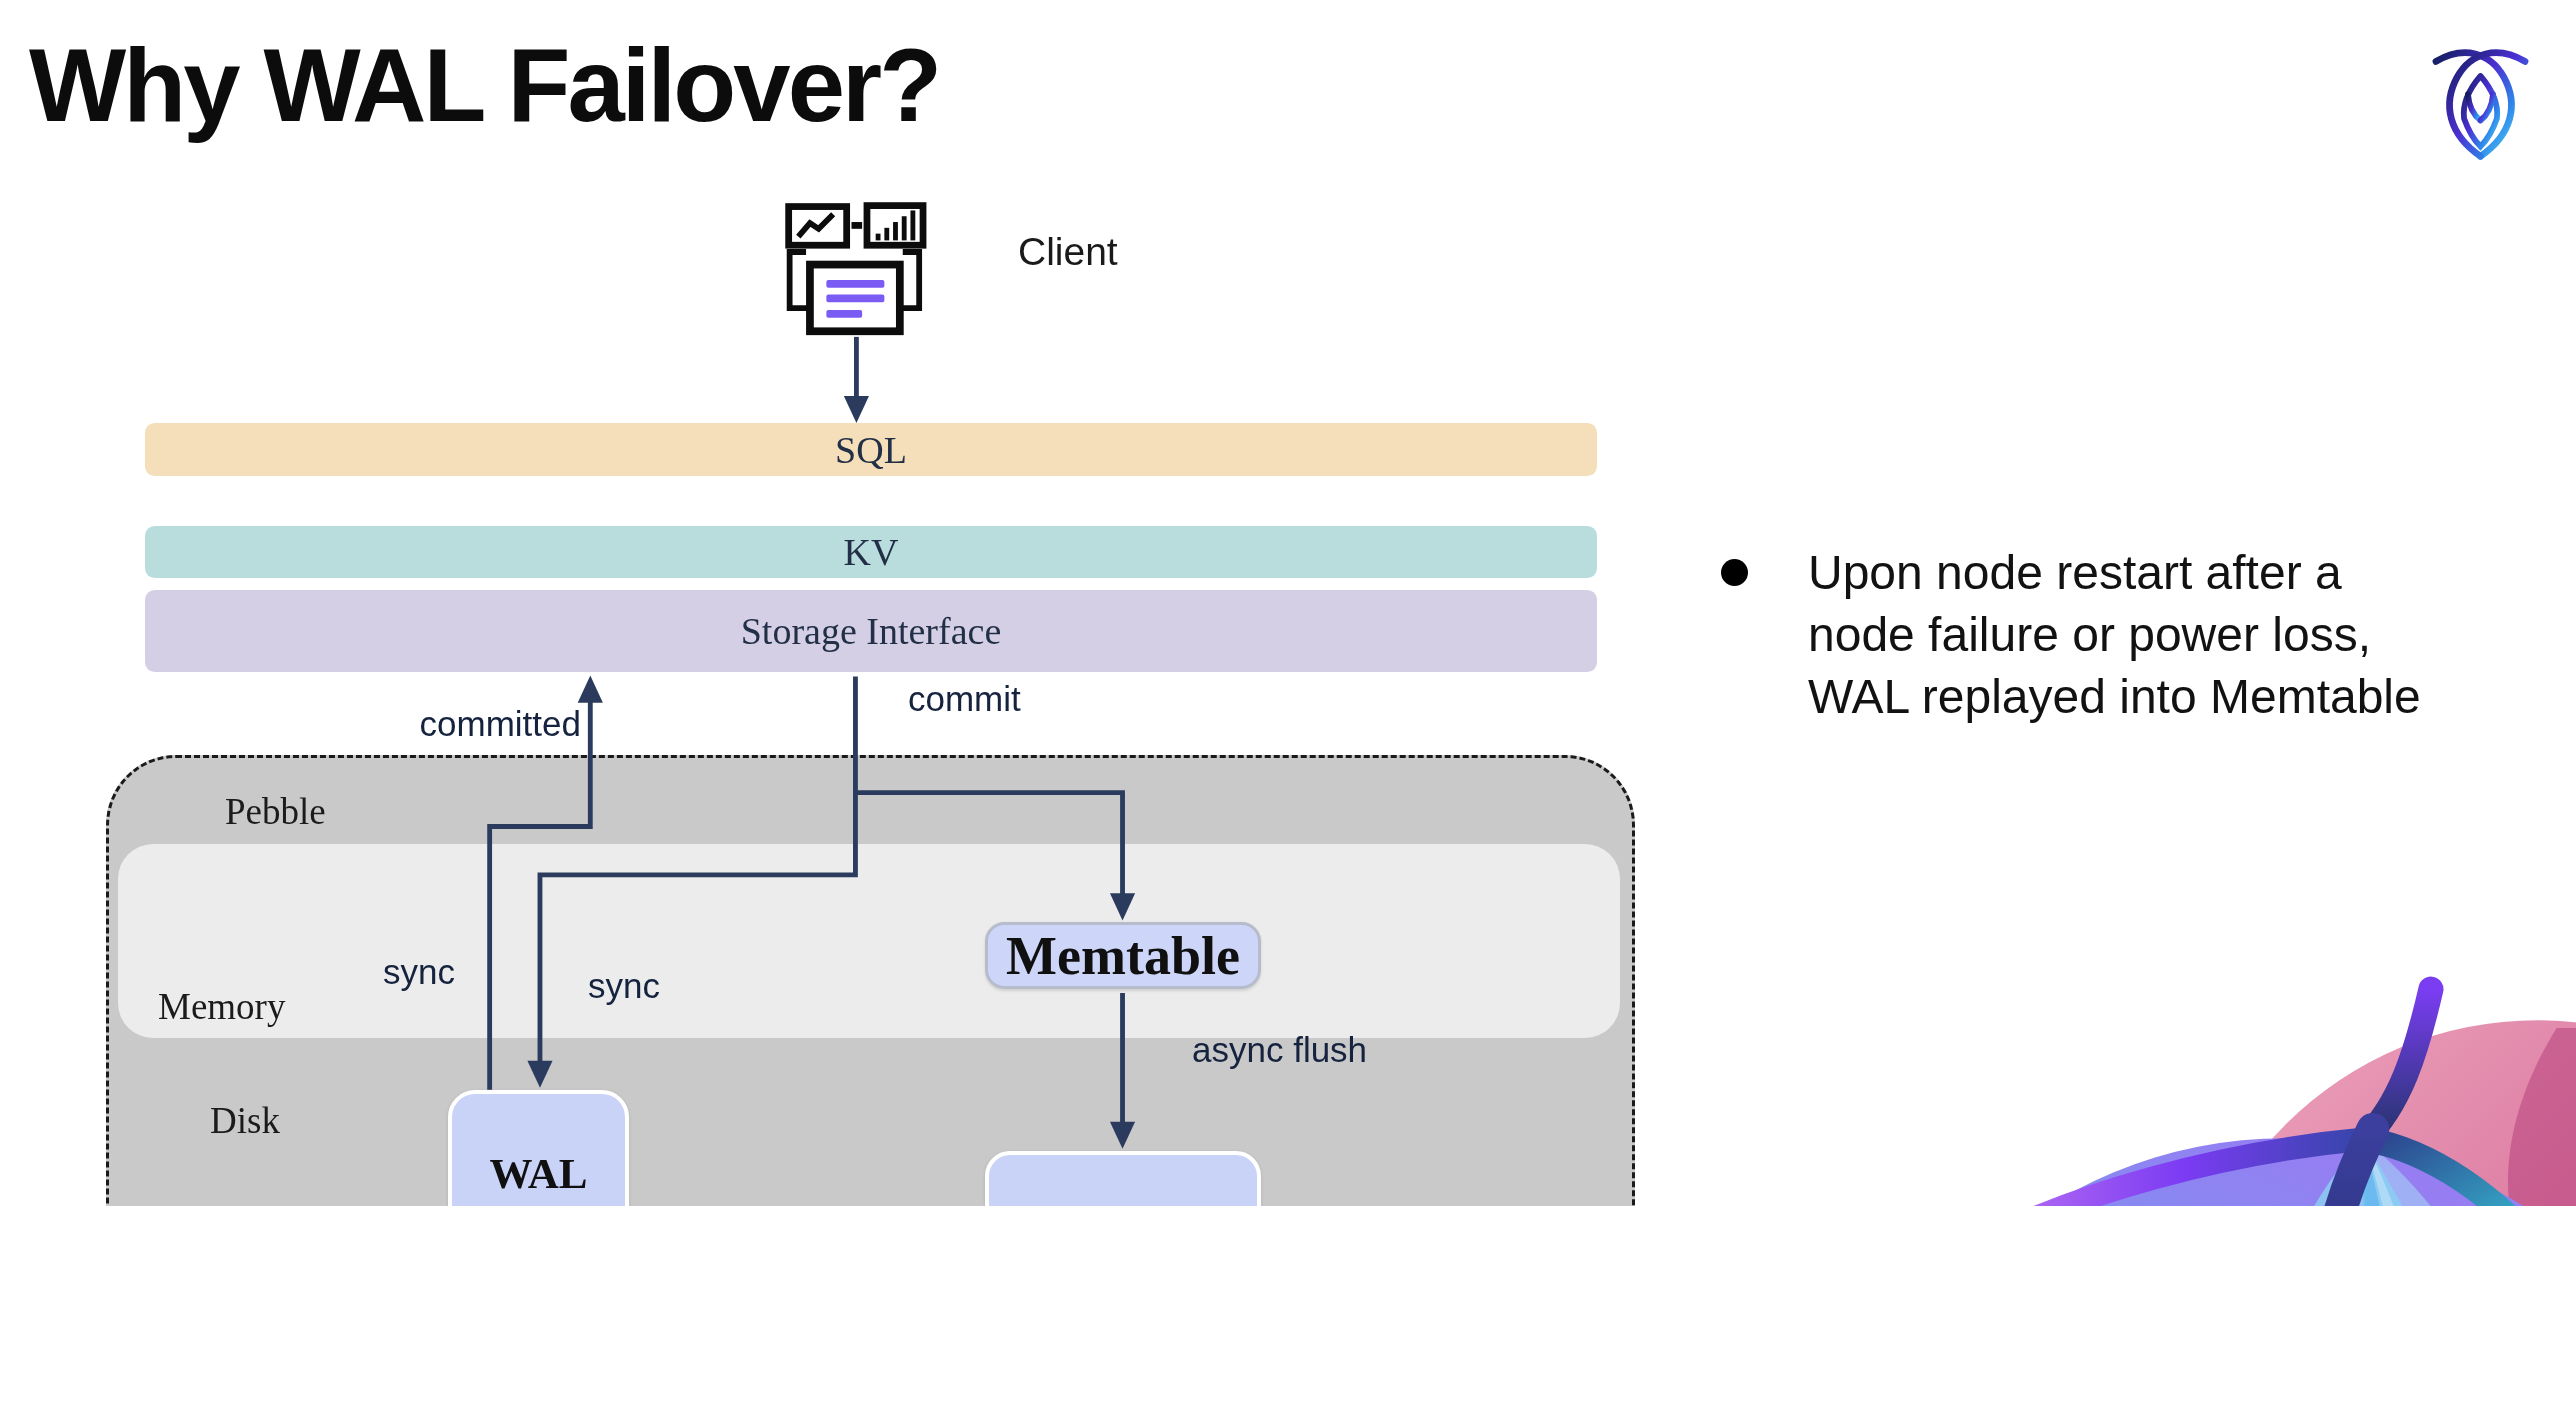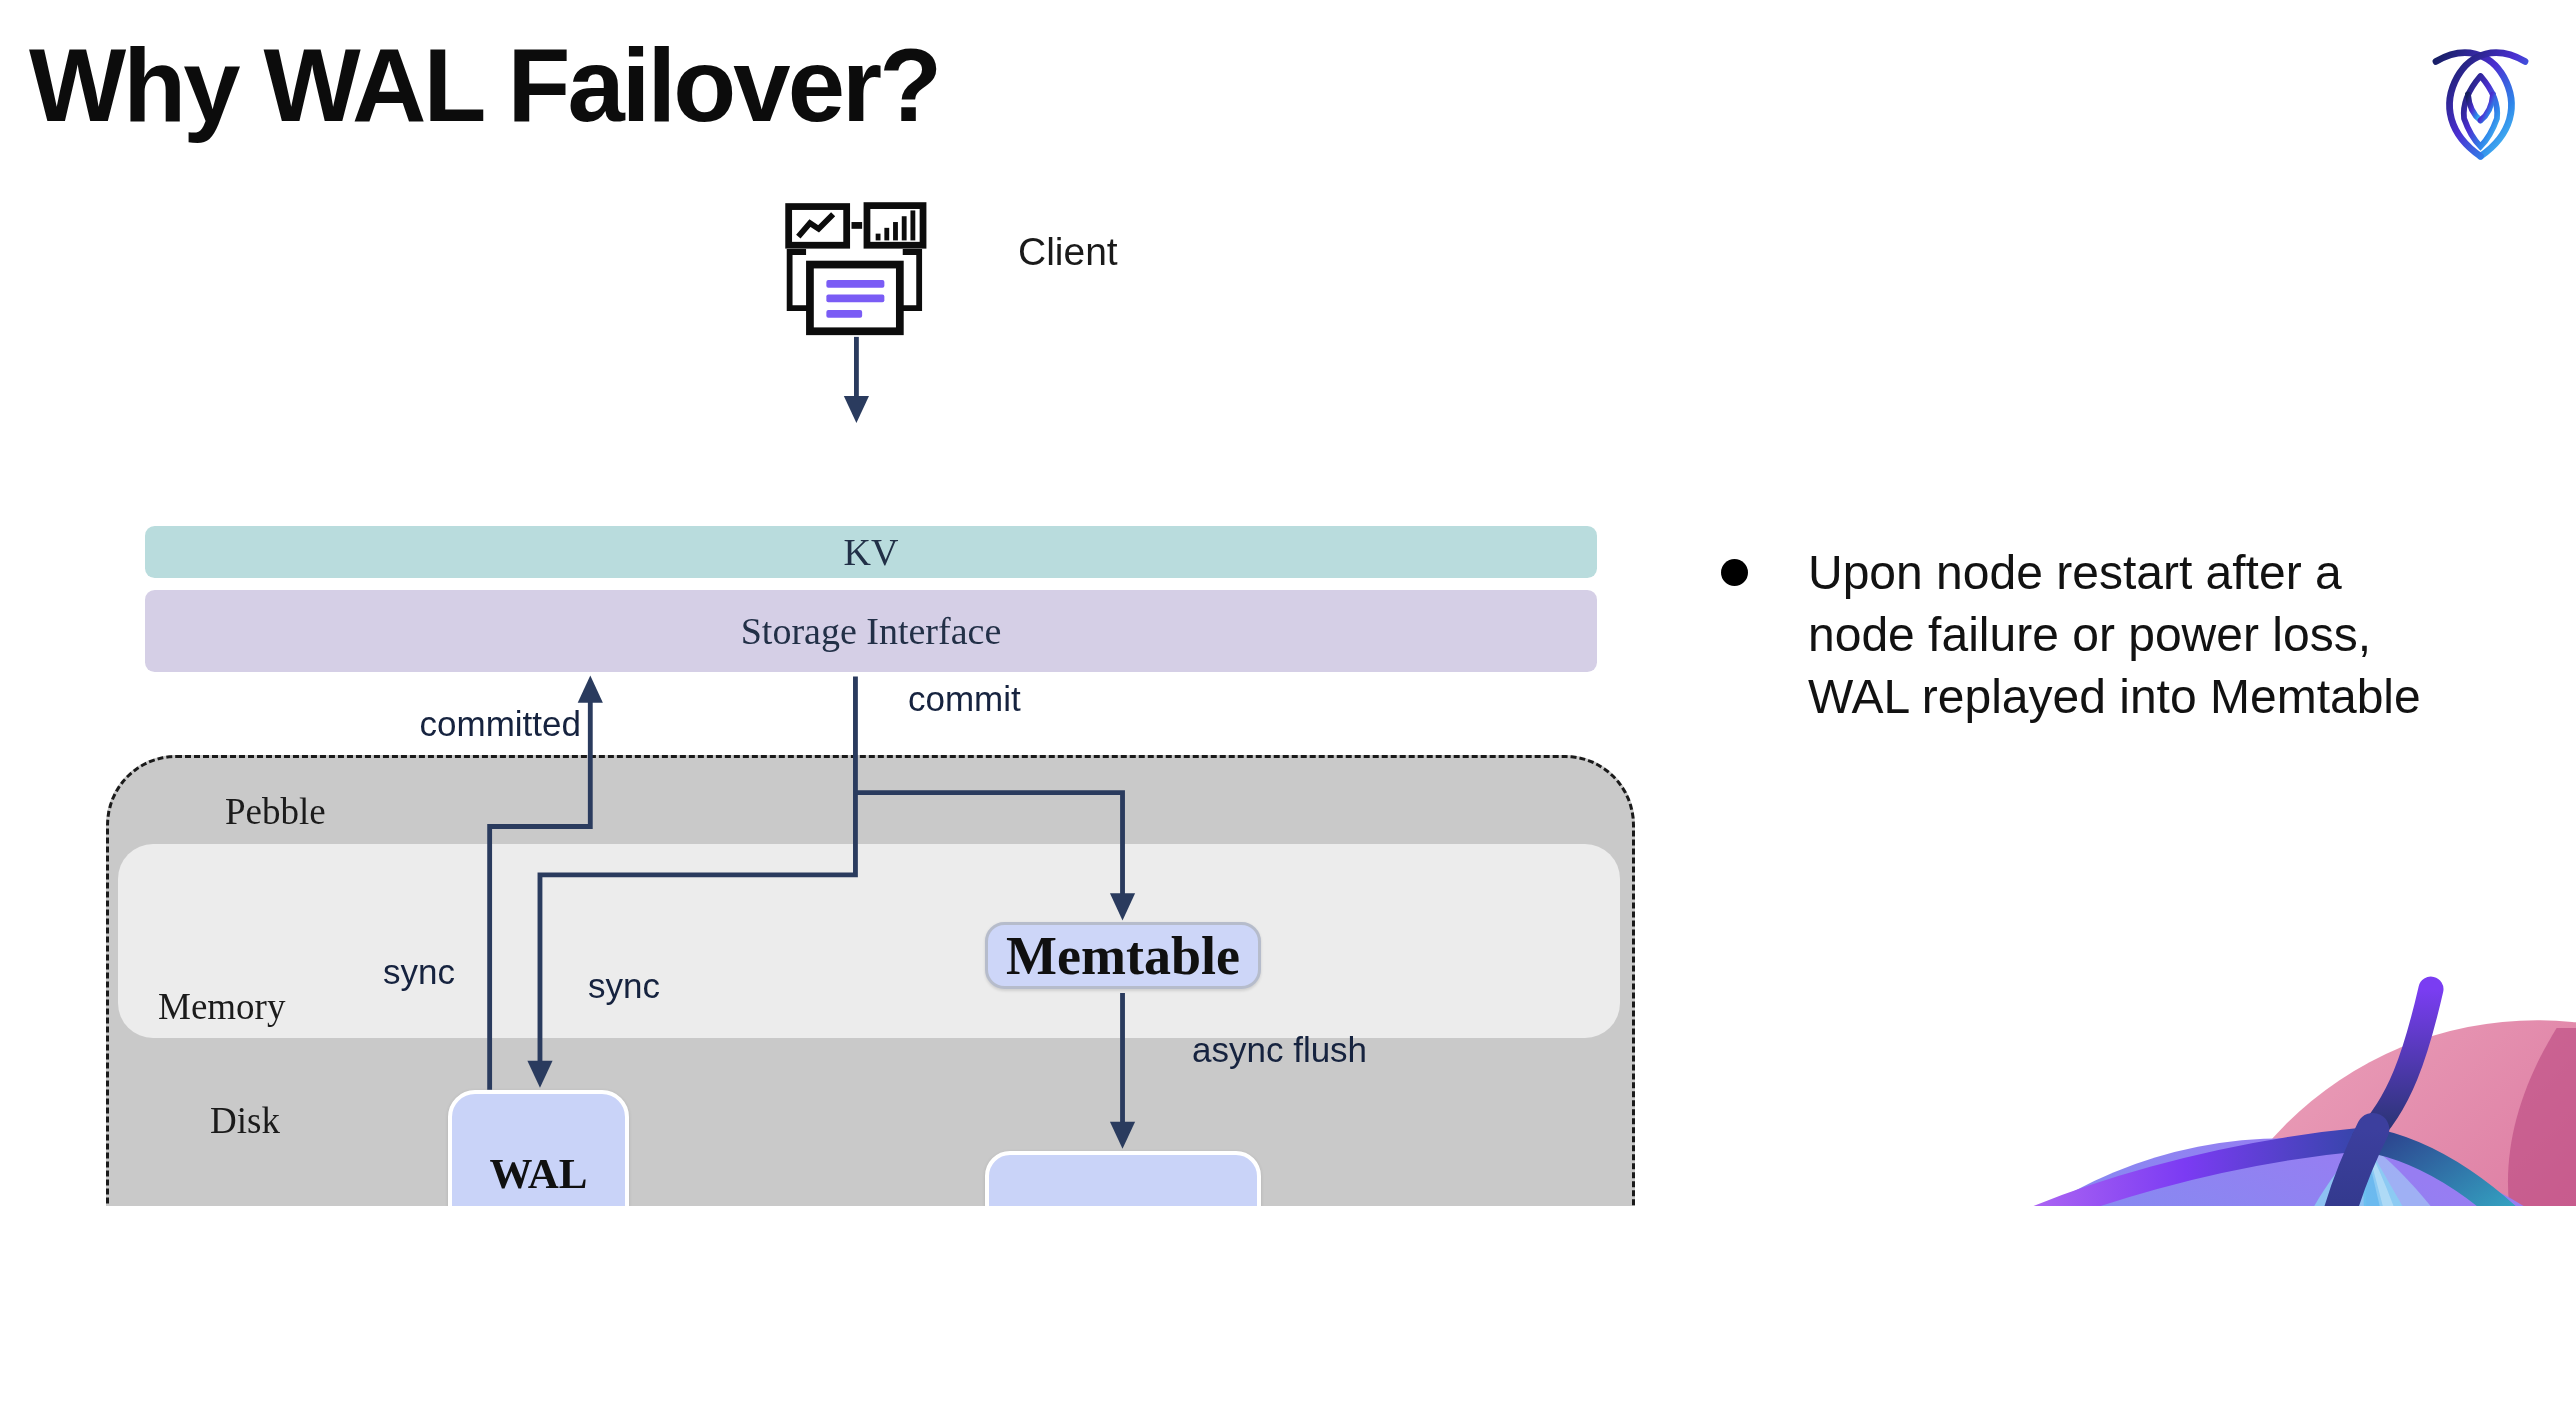--- a/index.html
+++ b/index.html
@@ -83,20 +83,23 @@
     <polyline points="133,60 150,60 150,118 116,118" fill="none" stroke="#0c0c0c" stroke-width="6"></polyline>
 
     <rect x="37" y="73" width="93" height="69" fill="#ffffff" stroke="#0c0c0c" stroke-width="8"></rect>
     <rect x="54" y="89" width="60" height="8" rx="2" fill="#7a5cf5"></rect>
     <rect x="54" y="104" width="60" height="8" rx="2" fill="#7a5cf5"></rect>
     <rect x="54" y="120" width="37" height="8" rx="2" fill="#7a5cf5"></rect>
   </svg>
 
   <div class="abs client-label" style="left:1018px;top:230px;">Client</div>
 
+  <div class="abs bar" style="left: 145px; top: 423px; width: 1452px; height: 53px; background: rgb(245, 222, 186);">
+    <span>SQL</span>
+  </div>
   <div class="abs bar" style="left: 145px; top: 514px; width: 1452px; height: 52px; background: rgb(185, 220, 221); margin-top: 12px;">
     <span>KV</span>
   </div>
   <div class="abs bar" style="left: 145px; top: 590px; width: 1452px; height: 82px; background: rgb(213, 207, 230);">
     <span>Storage Interface</span>
   </div>
 
   <div class="abs pebble" style="left: 106px; top: 755px; width: 1529px; height: 645px; background: rgb(201, 201, 201);"></div>
   <div class="abs memory-strip" style="left: 118px; top: 844px; width: 1502px; height: 194px; background: rgb(236, 236, 236);"></div>
 

